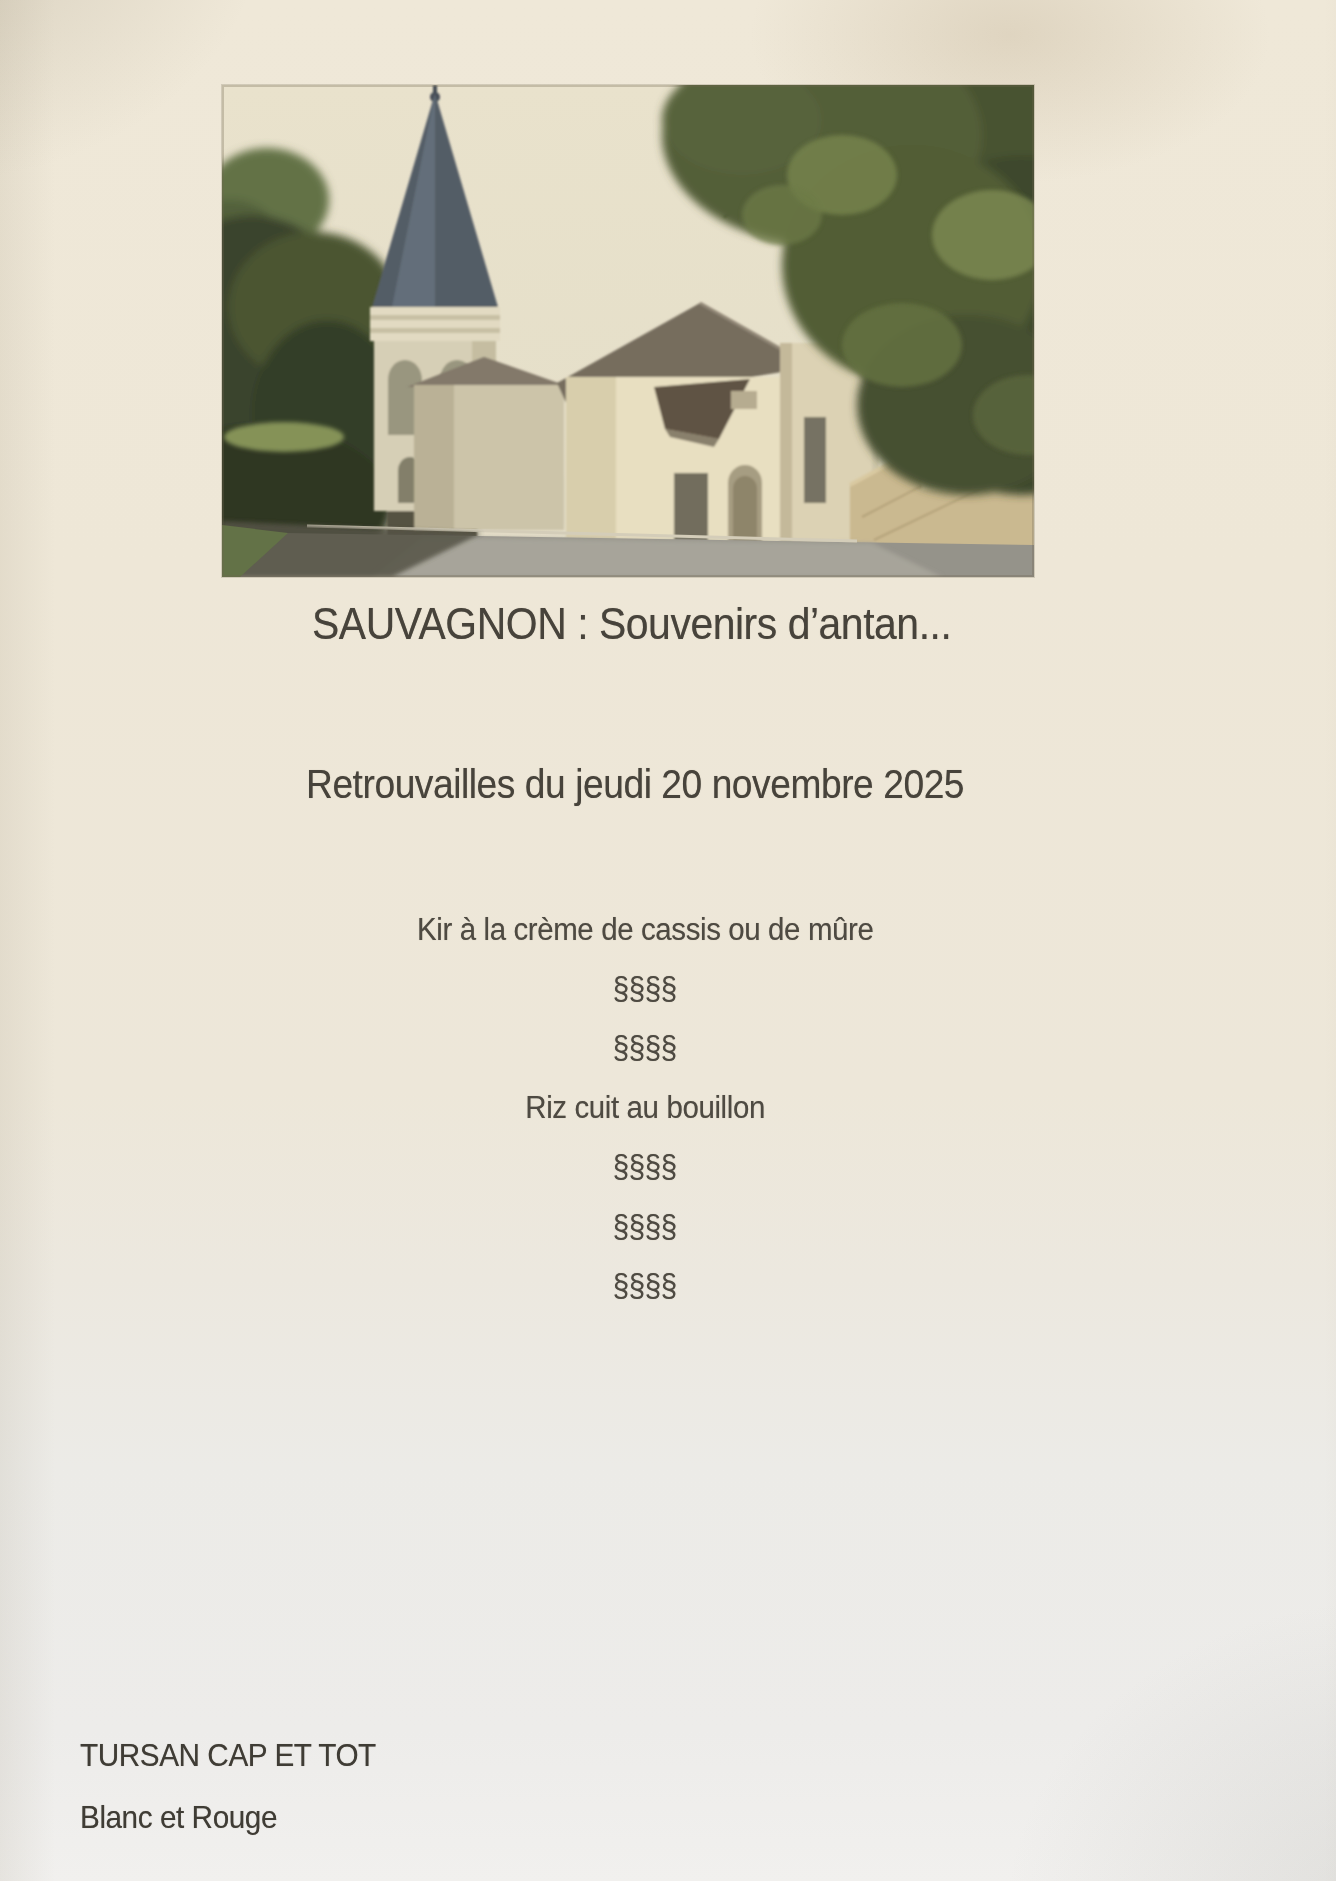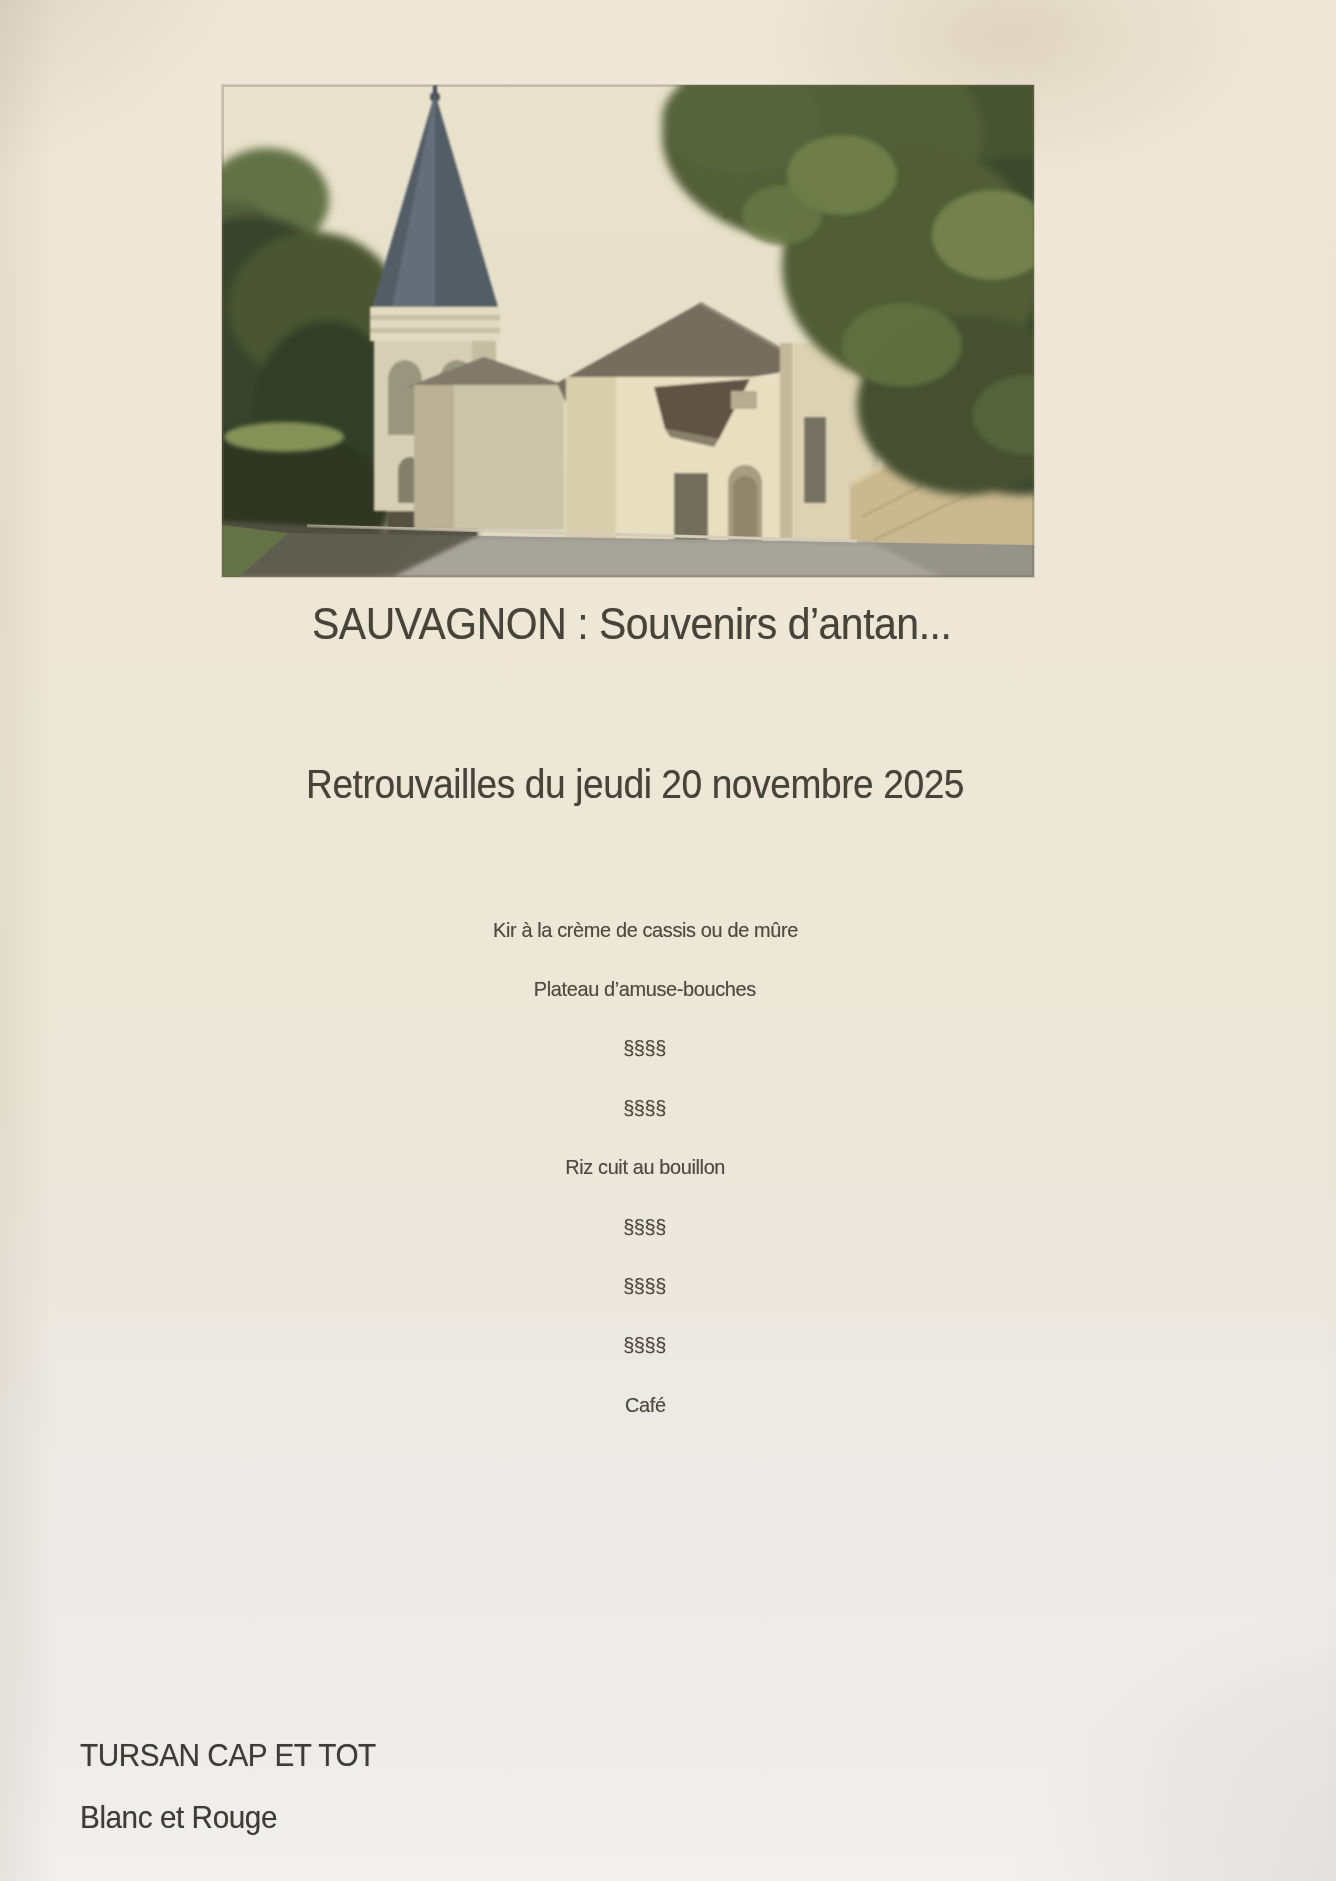--- a/index.html
+++ b/index.html
@@ -33,21 +33,21 @@
     line-height:1.2;
   }
   .title{left:312px;top:598px;font-size:44px;}
   .dateline{left:306px;top:760px;font-size:40px;}
   .menu{
     position:absolute;left:0;top:900px;width:1290px;
   }
   .menu-line{
     height:59.4px;
     display:flex;align-items:center;justify-content:center;
-    font-size:21px;color:#4e4a42;
+    font-size:31px;color:#4e4a42;
     letter-spacing:-0.4px;
     text-shadow:0 0 0.7px rgba(85,80,68,0.5);
   }
   .menu-line > span{transform:scaleX(0.95);}
   .footer1{left:80px;top:1736px;font-size:32px;color:#3f3c35;}
   .footer2{left:80px;top:1798px;font-size:32px;color:#3f3c35;}
 </style>
 </head>
 <body>
 
@@ -174,41 +174,35 @@
 
   <div class="t title">SAUVAGNON : Souvenirs d’antan...</div>
 
   <div class="t dateline">Retrouvailles du jeudi 20 novembre 2025</div>
 
   <div class="menu">
     <div class="menu-line">
         <span>Kir à la crème de cassis ou de mûre</span>
       </div>
     <div class="menu-line">
-        <span>Plateau d’amuse-bouches</span>
-      </div>
-    <div class="menu-line">
         <span>§§§§</span>
       </div>
     <div class="menu-line">
         <span>§§§§</span>
       </div>
     <div class="menu-line">
         <span>Riz cuit au bouillon</span>
       </div>
     <div class="menu-line">
         <span>§§§§</span>
       </div>
     <div class="menu-line">
         <span>§§§§</span>
       </div>
     <div class="menu-line">
         <span>§§§§</span>
-      </div>
-    <div class="menu-line">
-        <span>Café</span>
       </div>
   </div>
 
   <div class="t footer1">TURSAN CAP ET TOT</div>
   <div class="t footer2">Blanc et Rouge</div>
 
 </div>
 
 </body></html>

